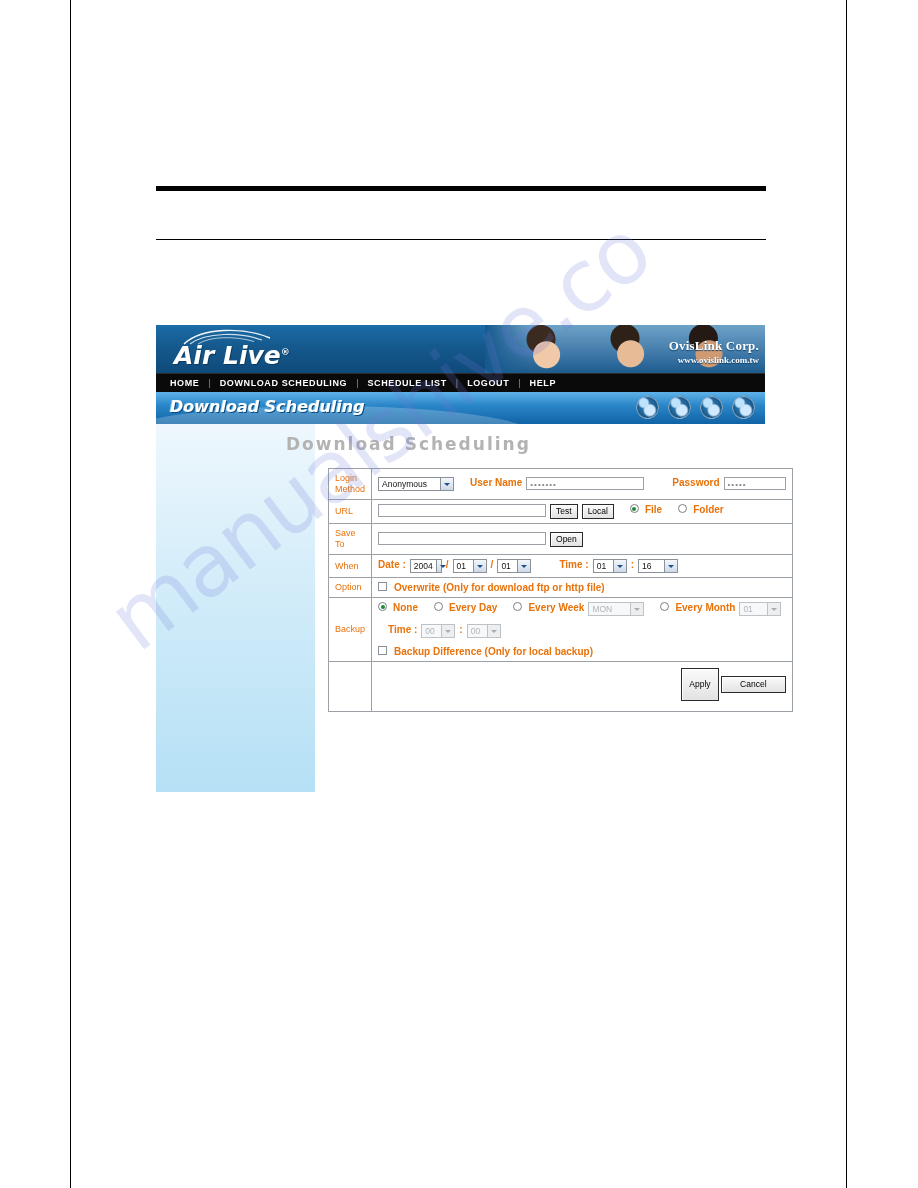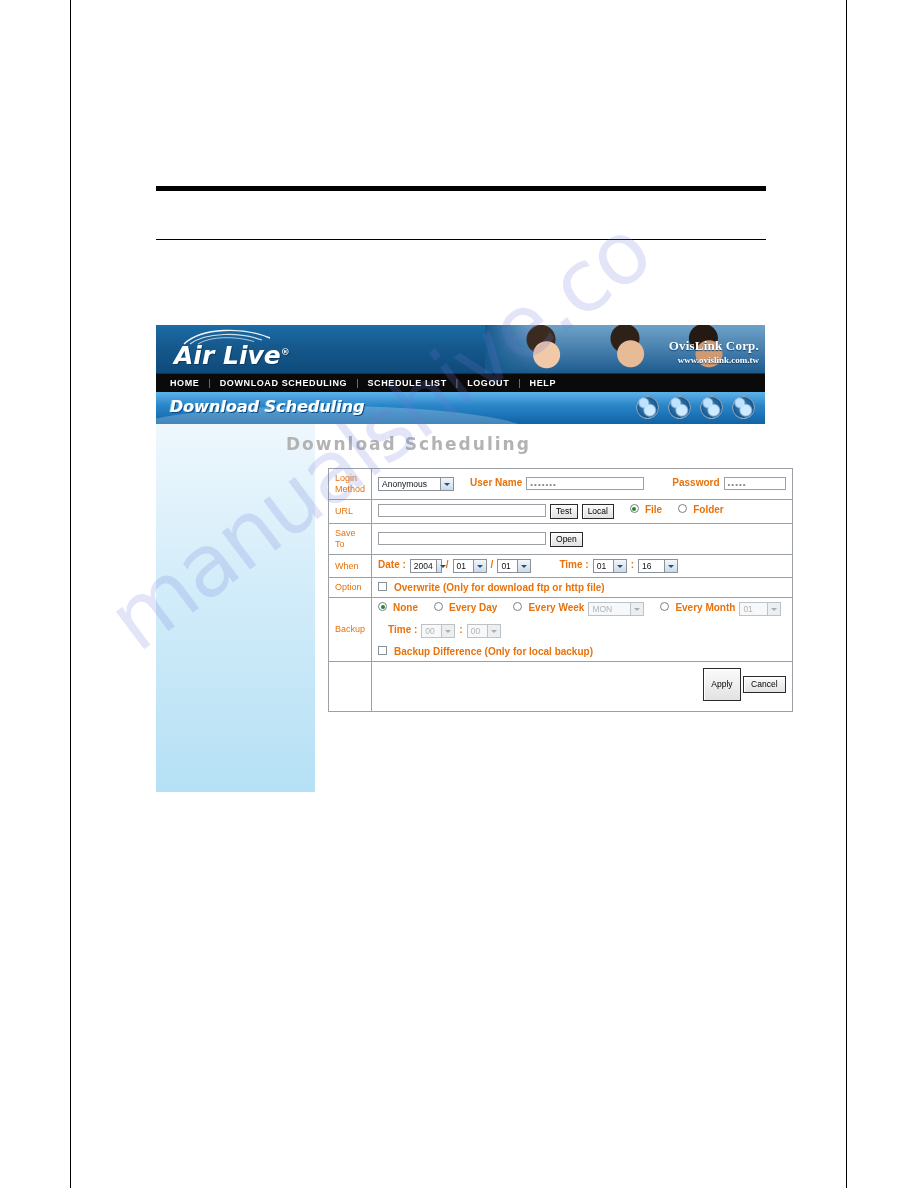--- a/index.html
+++ b/index.html
@@ -482,21 +482,21 @@
               <span class="chk"></span>
               <span class="ftext">Backup Difference (Only for local backup)</span>
             </div>
           </td>
         </tr>
 
         <tr>
           <td class="lab">&nbsp;</td>
           <td class="btnrow">
             <span class="btn" style="padding:10px 7px">Apply</span>
-            <span class="btn" style="padding:2px 7px">Cancel</span>
+            <span class="btn" style="padding:2px 18px">Cancel</span>
           </td>
         </tr>
       </tbody>
         </table>
     </div>
   </div>
 
   <div class="watermark">
     <div class="wm-text">manualshive.co</div>
   </div>

